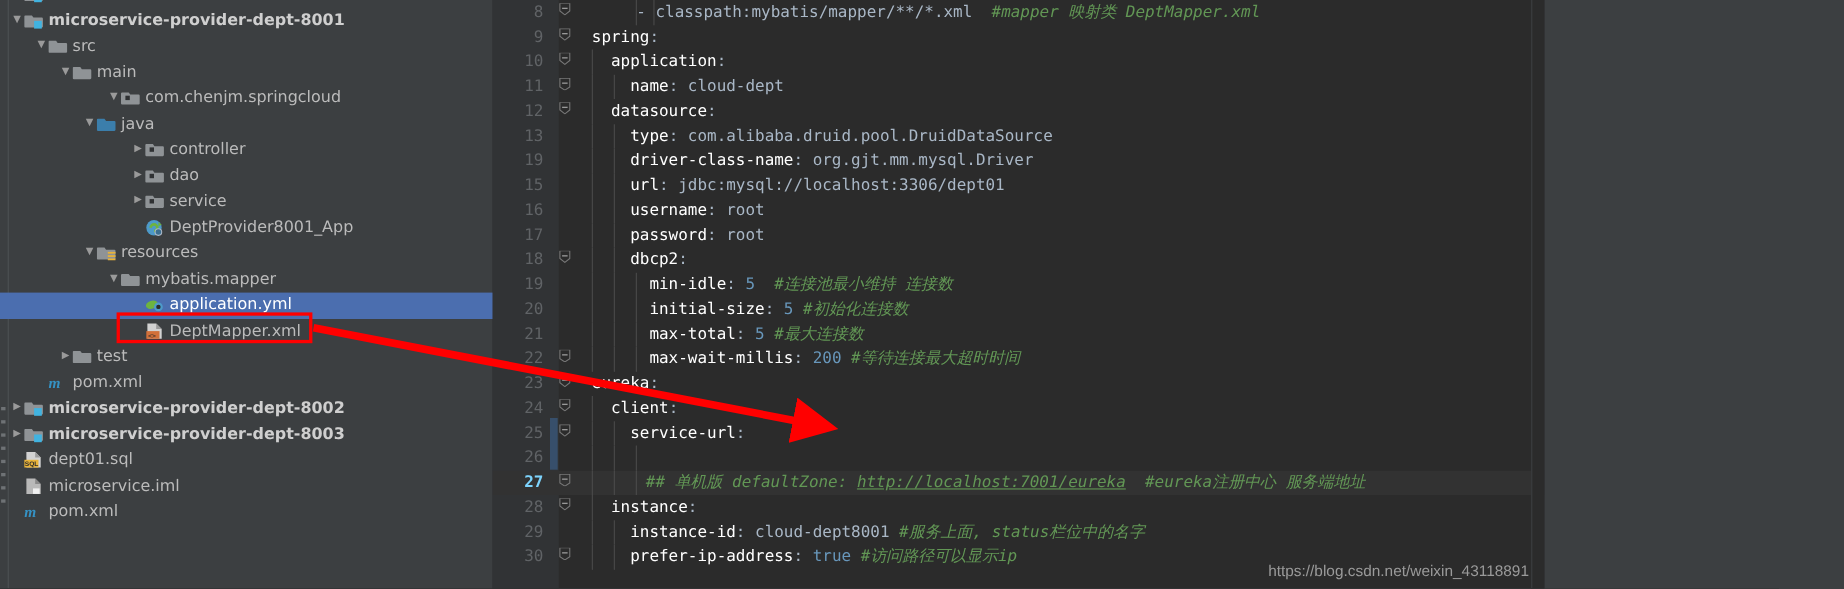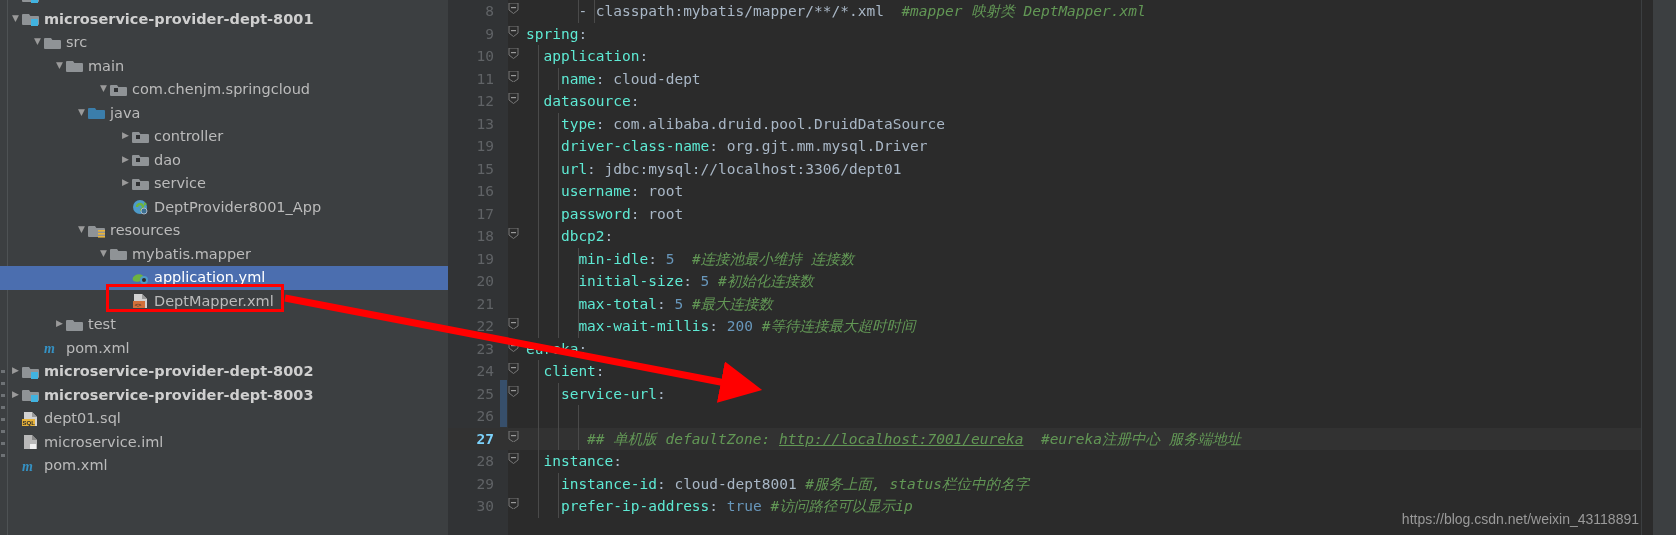--- a/index.html
+++ b/index.html
@@ -3,21 +3,21 @@
 <meta charset="utf-8">
 <style>
   * { box-sizing: border-box; }
   html, body {
     margin: 0; padding: 0;
     background: #3c3f41;
     font-family: "DejaVu Sans", sans-serif;
   }
   #app {
     position: relative;
-    width: 1653px;
+    width: 1404px;
     height: 535px;
     overflow: hidden;
     background: #2b2b2b;
     display: flex;
   }
 
   
   #tree-panel {
     position: relative;
     width: 448px;
@@ -160,21 +160,21 @@
   }
   .guides i {
     position: absolute;
     top: 0; width: 1px; height: 22.5px;
     background: #4a4a4a;
   }
   .txt {
     position: absolute;
     left: 78px; top: 0;
   }
-  .k  { color: #5eead4; }   
+  .k  { color: #ffffff; margin-left: 12px; }   
   .p  { color: #a9b7c6; }   
   .n  { color: #6897bb; }   
   .c  { color: #629755; font-style: italic; }  
   .lnk{ color: #629755; font-style: italic; text-decoration: underline; }
 
   
   #editor-scroll {
     position: absolute;
     right: 0; top: 0;
     width: 12px; height: 535px;

